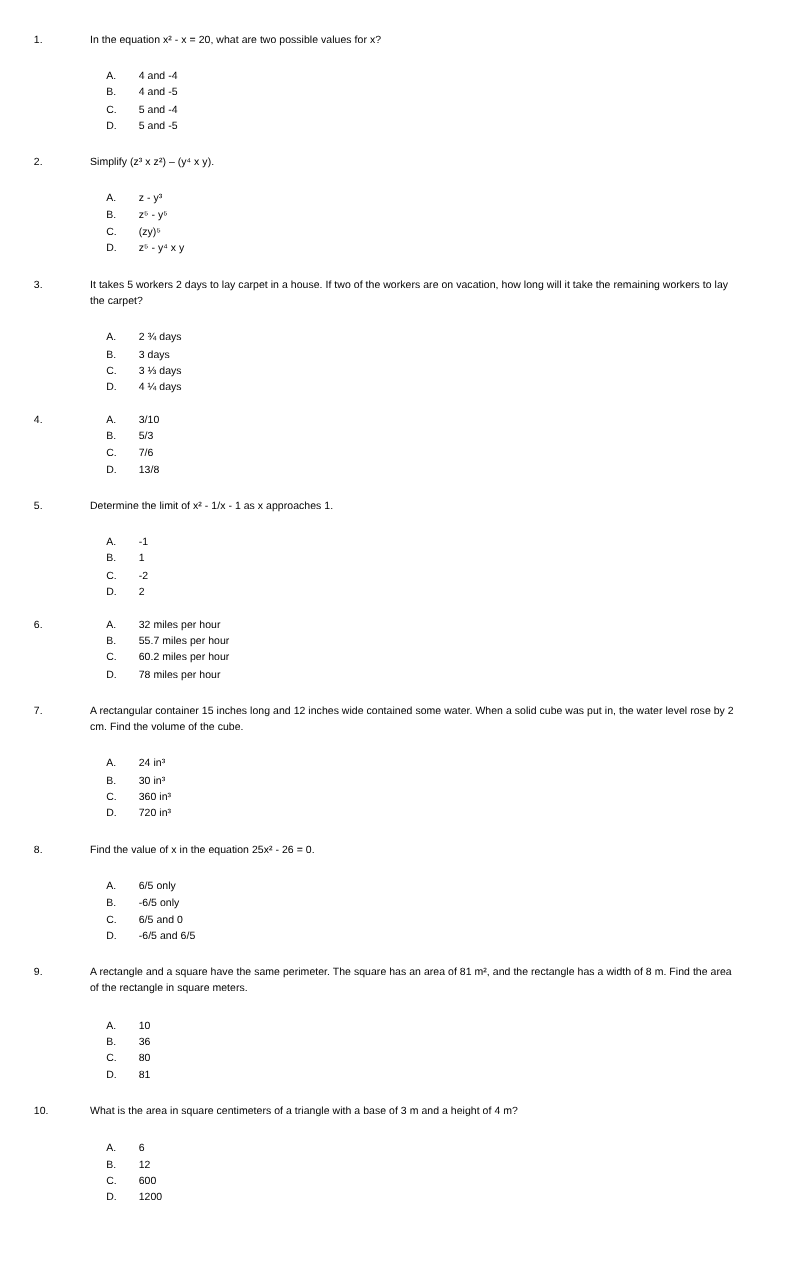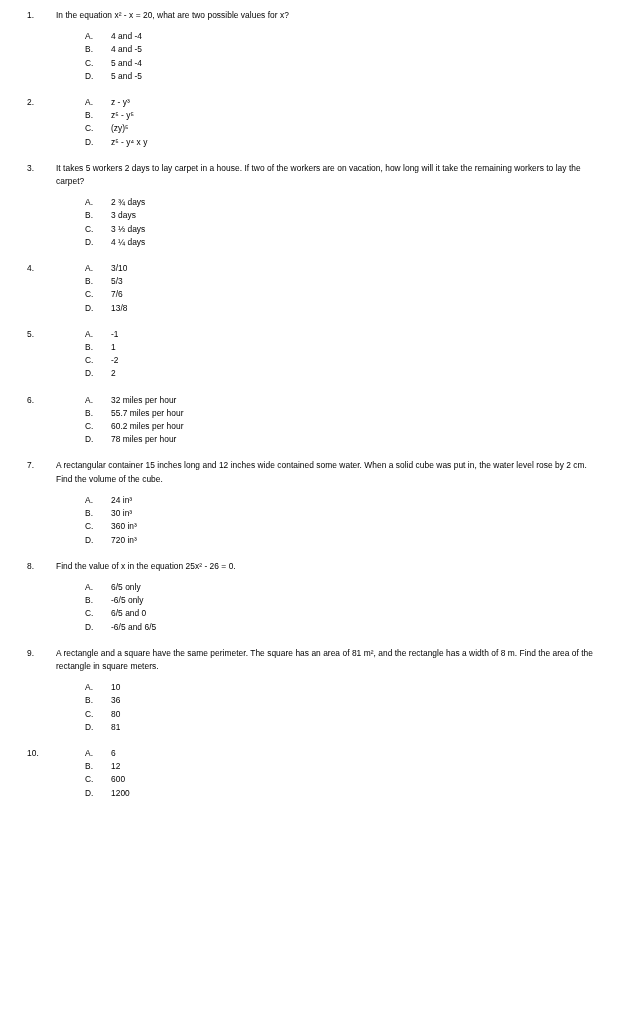--- a/index.html
+++ b/index.html
@@ -48,21 +48,21 @@
     font-size: 8.4px;
     line-height: 13px;
     letter-spacing: .01em;
   }
 
   .q-text {
     font-size: 8.4px;
     line-height: 13.2px;
     letter-spacing: .005em;
     text-align: left;
-    margin: 0;
+    margin: 16px;
   }
 
   
   .options {
     list-style: none;
     margin: 8px 0 0 0;
     padding: 0 0 0 29px;         
   }
   .option {
     position: relative;
@@ -92,20 +92,21 @@
         <p class="q-text">In the equation x² - x = 20, what are two possible values for x?</p>
         <ul class="options">
           <li class="option"><span class="option-letter">A.</span><span class="option-text">4 and -4</span></li>
           <li class="option"><span class="option-letter">B.</span><span class="option-text">4 and -5</span></li>
           <li class="option"><span class="option-letter">C.</span><span class="option-text">5 and -4</span></li>
           <li class="option"><span class="option-letter">D.</span><span class="option-text">5 and -5</span></li>
         </ul>
       </div>
       <div class="question">
         <div class="q-number">2.</div>
+        <p class="q-text">Simplify (z³ x z²) – (y⁴ x y).</p>
         <ul class="options">
           <li class="option"><span class="option-letter">A.</span><span class="option-text">z - y³</span></li>
           <li class="option"><span class="option-letter">B.</span><span class="option-text">z⁵ - y⁵</span></li>
           <li class="option"><span class="option-letter">C.</span><span class="option-text">(zy)⁵</span></li>
           <li class="option"><span class="option-letter">D.</span><span class="option-text">z⁵ - y⁴ x y</span></li>
         </ul>
       </div>
       <div class="question">
         <div class="q-number">3.</div>
         <p class="q-text">It takes 5 workers 2 days to lay carpet in a house. If two of the workers are on vacation, how long will it take the remaining workers to lay the carpet?</p>
@@ -120,20 +121,21 @@
         <div class="q-number">4.</div>
         <ul class="options">
           <li class="option"><span class="option-letter">A.</span><span class="option-text">3/10</span></li>
           <li class="option"><span class="option-letter">B.</span><span class="option-text">5/3</span></li>
           <li class="option"><span class="option-letter">C.</span><span class="option-text">7/6</span></li>
           <li class="option"><span class="option-letter">D.</span><span class="option-text">13/8</span></li>
         </ul>
       </div>
       <div class="question">
         <div class="q-number">5.</div>
+        <p class="q-text">Determine the limit of x² - 1/x - 1 as x approaches 1.</p>
         <ul class="options">
           <li class="option"><span class="option-letter">A.</span><span class="option-text">-1</span></li>
           <li class="option"><span class="option-letter">B.</span><span class="option-text">1</span></li>
           <li class="option"><span class="option-letter">C.</span><span class="option-text">-2</span></li>
           <li class="option"><span class="option-letter">D.</span><span class="option-text">2</span></li>
         </ul>
       </div>
       <div class="question">
         <div class="q-number">6.</div>
         <ul class="options">
@@ -168,20 +170,21 @@
         <p class="q-text">A rectangle and a square have the same perimeter. The square has an area of 81 m², and the rectangle has a width of 8 m. Find the area of the rectangle in square meters.</p>
         <ul class="options">
           <li class="option"><span class="option-letter">A.</span><span class="option-text">10</span></li>
           <li class="option"><span class="option-letter">B.</span><span class="option-text">36</span></li>
           <li class="option"><span class="option-letter">C.</span><span class="option-text">80</span></li>
           <li class="option"><span class="option-letter">D.</span><span class="option-text">81</span></li>
         </ul>
       </div>
       <div class="question">
         <div class="q-number">10.</div>
+        <p class="q-text">What is the area in square centimeters of a triangle with a base of 3 m and a height of 4 m?</p>
         <ul class="options">
           <li class="option"><span class="option-letter">A.</span><span class="option-text">6</span></li>
           <li class="option"><span class="option-letter">B.</span><span class="option-text">12</span></li>
           <li class="option"><span class="option-letter">C.</span><span class="option-text">600</span></li>
           <li class="option"><span class="option-letter">D.</span><span class="option-text">1200</span></li>
         </ul>
       </div>
     </div>
 </div>
 

